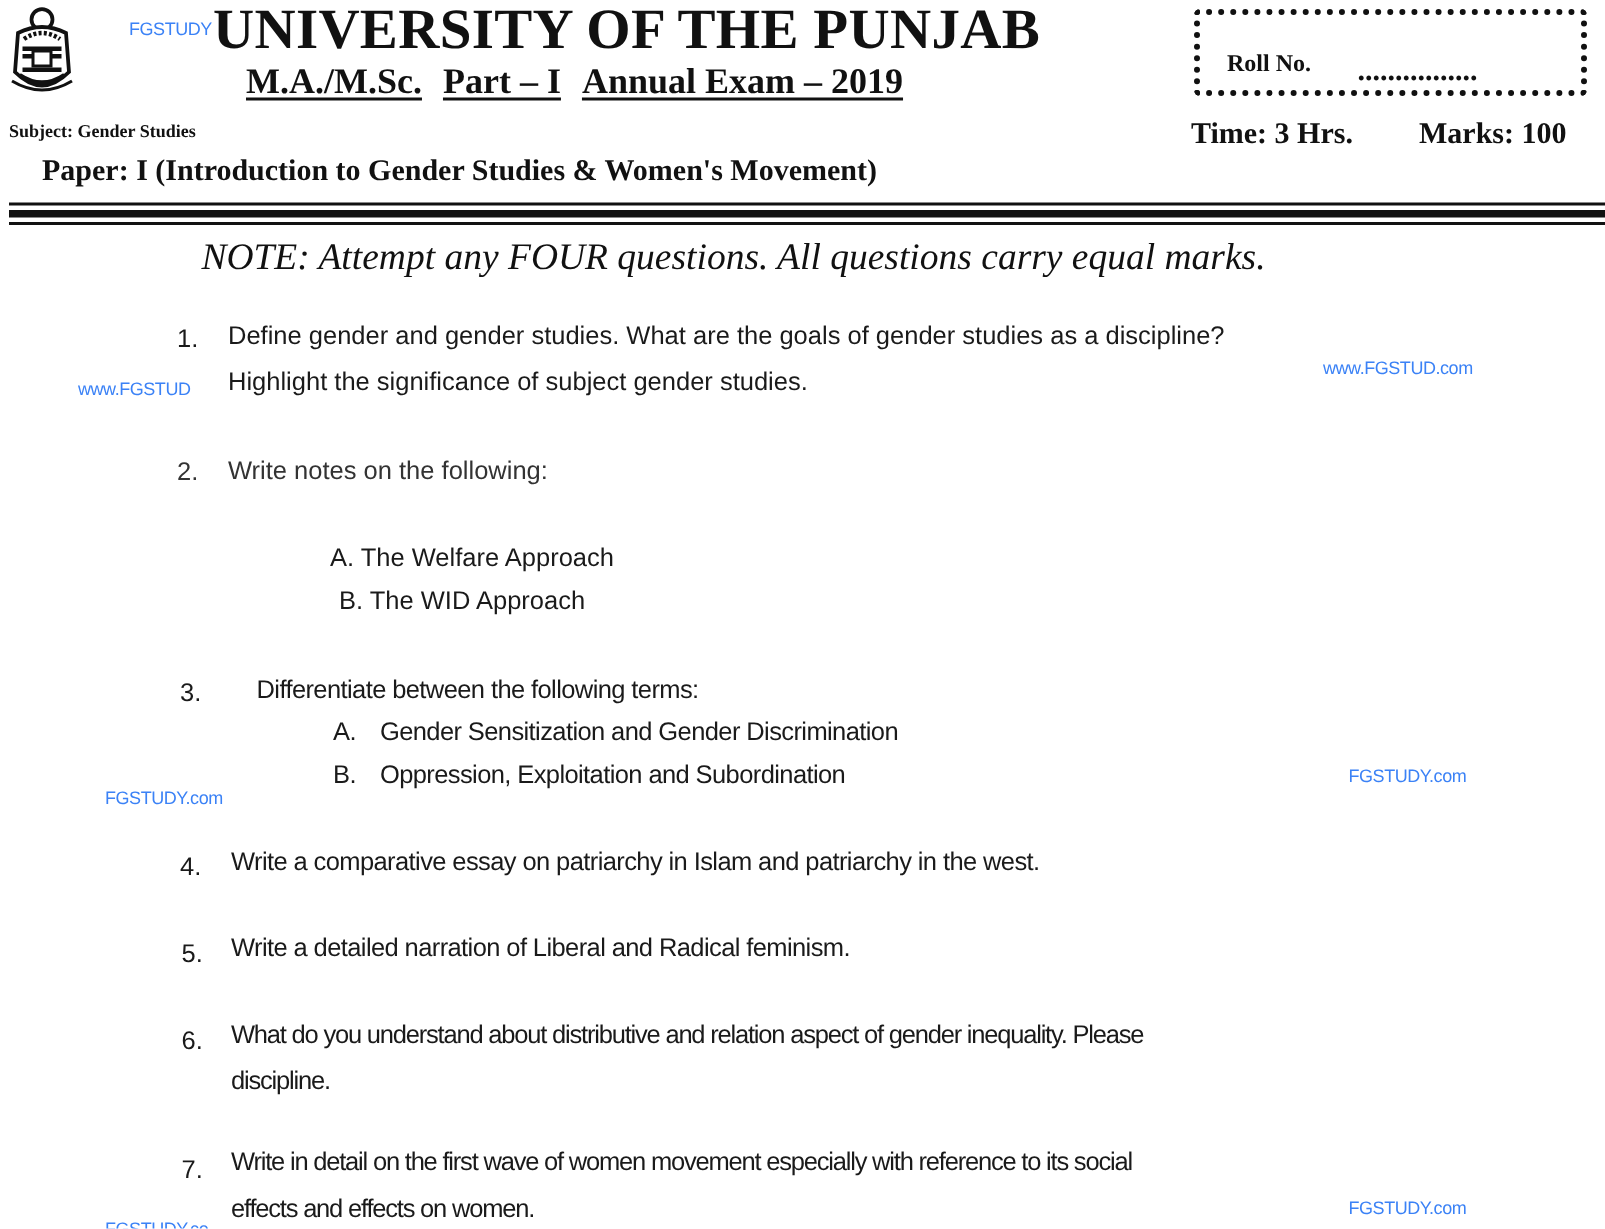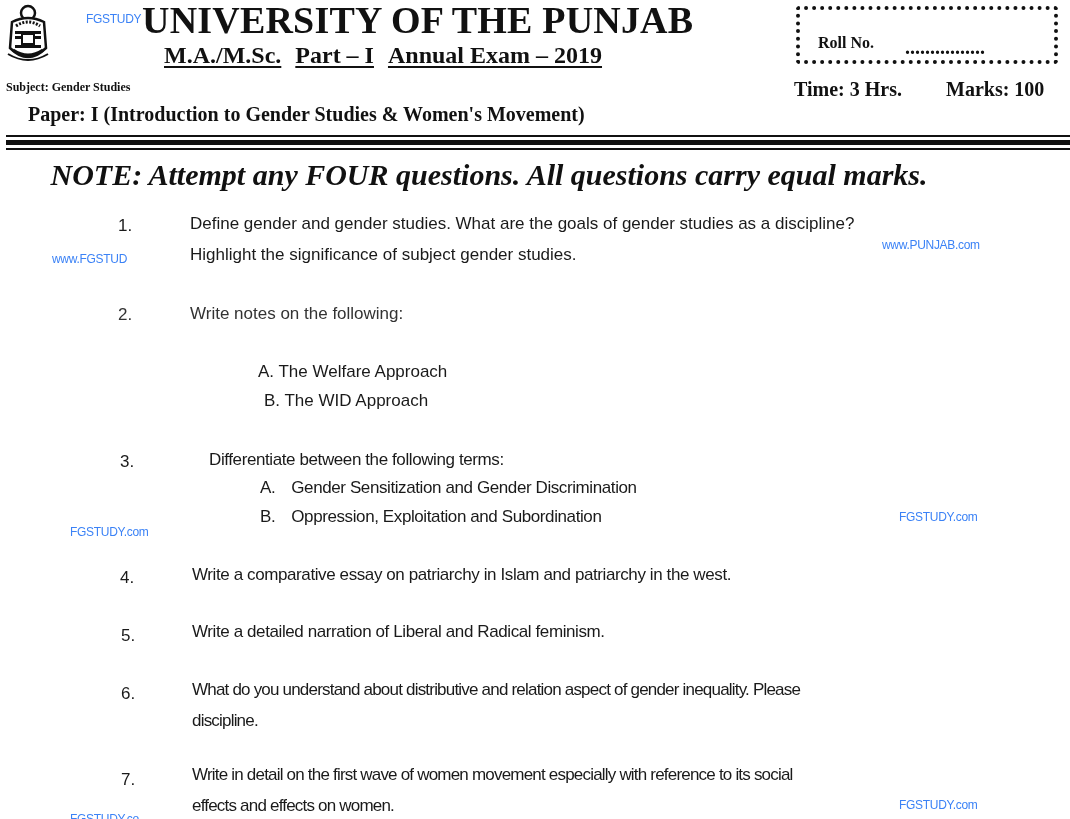--- a/index.html
+++ b/index.html
@@ -26,24 +26,24 @@
     .roll-label { left: 818px; top: 34px; font-size: 16px; font-weight: bold; }
     .roll-dots { left: 905px; top: 36px; font-size: 20px; font-weight: bold; letter-spacing: 0px; }
     .time { left: 794px; top: 78px; font-size: 20px; font-weight: bold; }
     .marks { left: 946px; top: 78px; font-size: 20px; font-weight: bold; }
 
     .rule { left: 6px; width: 1064px; background: #111; }
     .rule1 { top: 135px; height: 2px; }
     .rule2 { top: 140px; height: 5px; }
     .rule3 { top: 148px; height: 2px; }
 
-    .note { left: 0; width: 978px; top: 158px; text-align: center; font-size: 30px; font-weight: bold; font-style: italic; }
+    .note { left: 0; width: 978px; top: 158px; text-align: center; font-size: 25px; font-weight: normal; font-style: italic; }
 
     
-    .q { font-family: "Liberation Sans", sans-serif; font-size: 17px; color: #1a1a1a; margin-left: 38px; }
+    .q { font-family: "Liberation Sans", sans-serif; font-size: 17px; color: #1a1a1a; }
     .qnum { font-family: "Liberation Sans", sans-serif; font-size: 17px; color: #1a1a1a; }
     .narrow { letter-spacing: -0.4px; }
     .narrower { letter-spacing: -0.8px; }
   </style>
 </head>
 <body>
 
 <div class="abs logo">
   <svg width="44" height="62" viewBox="0 0 44 62">
     <circle cx="22" cy="9" r="7" fill="none" stroke="#111" stroke-width="2.5"></circle>
@@ -74,21 +74,21 @@
 <div class="abs rule rule1"></div>
 <div class="abs rule rule2"></div>
 <div class="abs rule rule3"></div>
 
 <div class="abs note">NOTE: Attempt any FOUR questions. All questions carry equal marks.</div>
 
 <div class="abs qnum" style="left:118px; top:216px;">1.</div>
 <div class="abs q" style="left:152px; top:214px;">Define gender and gender studies. What are the goals of gender studies as a discipline?</div>
 <div class="abs wm-small" style="left:52px; top:252px;">www.FGSTUD</div>
 <div class="abs q" style="left:152px; top:245px;">Highlight the significance of subject gender studies.</div>
-<div class="abs wm-small" style="left:882px; top:238px;">www.PUNJAB.com</div>
+<div class="abs wm-small" style="left:882px; top:238px;">www.FGSTUD.com</div>
 
 <div class="abs qnum" style="left:118px; top:305px; color:#333;">2.</div>
 <div class="abs q" style="left:152px; top:304px; color:#333;">Write notes on the following:</div>
 <div class="abs q" style="left:220px; top:362px;"><span>A.</span> <span>The Welfare Approach</span></div>
 <div class="abs q" style="left:226px; top:391px;"><span>B.</span> <span>The WID Approach</span></div>
 
 <div class="abs qnum" style="left:120px; top:452px;">3.</div>
 <div class="abs q narrow" style="left:171px; top:450px;">Differentiate between the following terms:</div>
 <div class="abs q narrow" style="left:222px; top:478px;"><span>A.</span><span style="display:inline-block;width:16px"></span><span>Gender Sensitization and Gender Discrimination</span></div>
 <div class="abs q narrow" style="left:222px; top:507px;text-align:center;"><span>B.</span><span style="display:inline-block;width:16px"></span><span>Oppression, Exploitation and Subordination</span></div>

